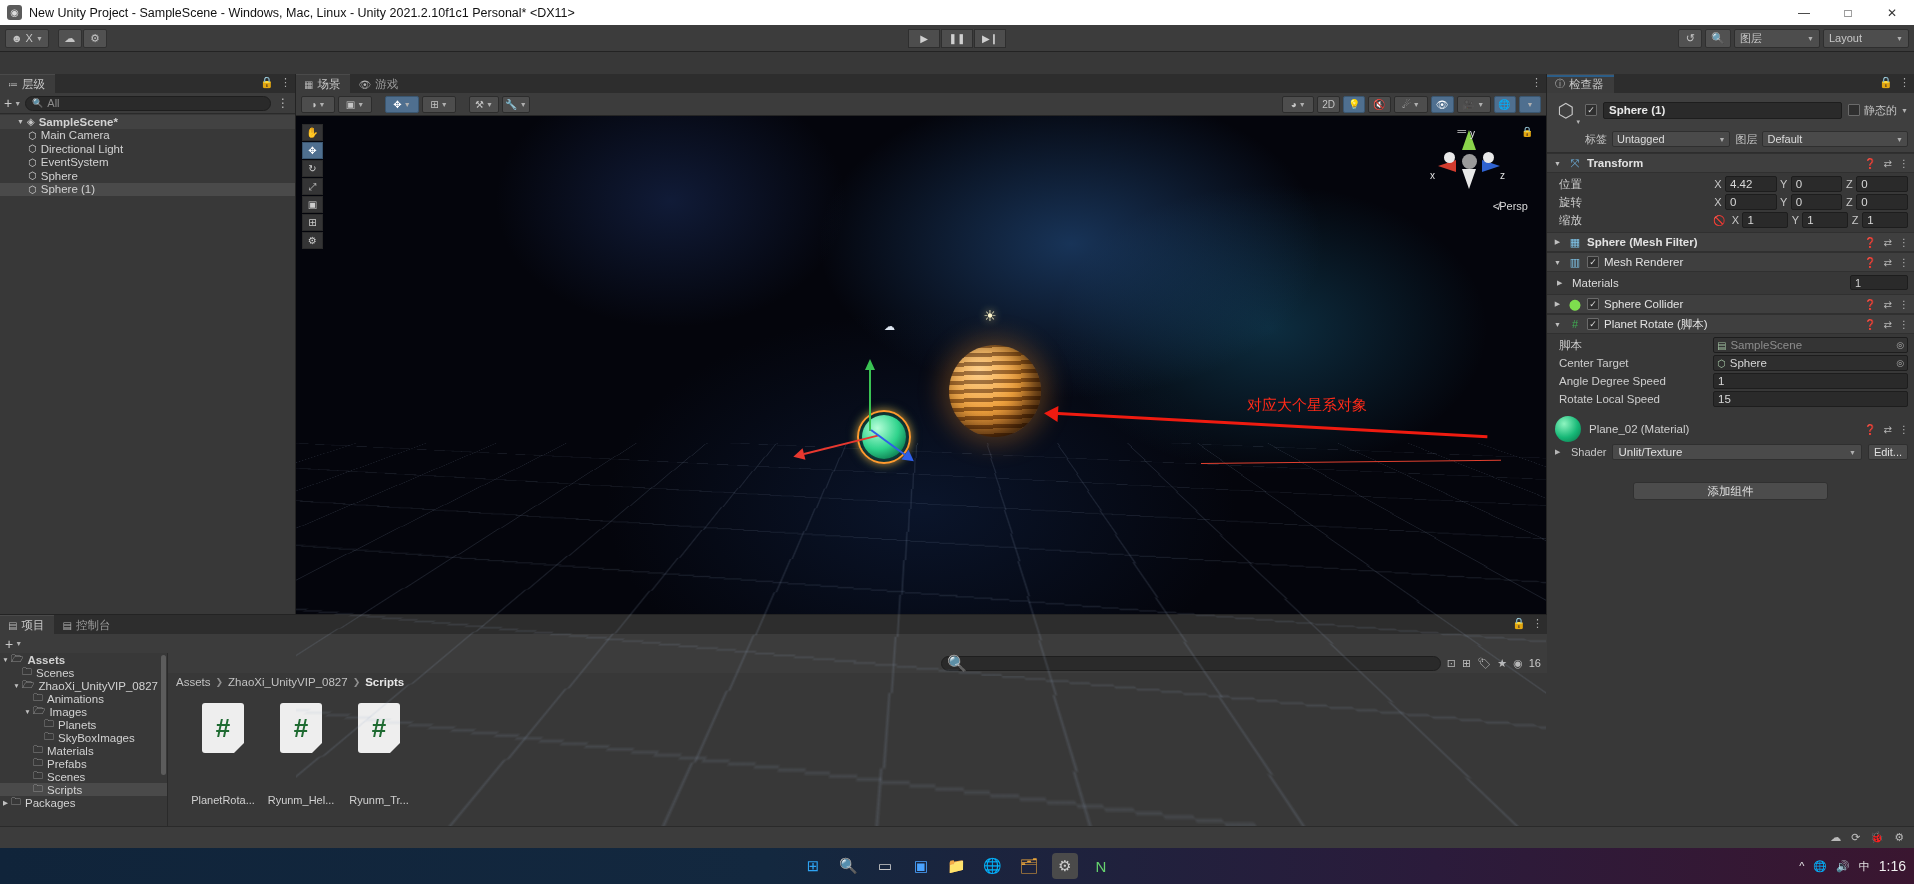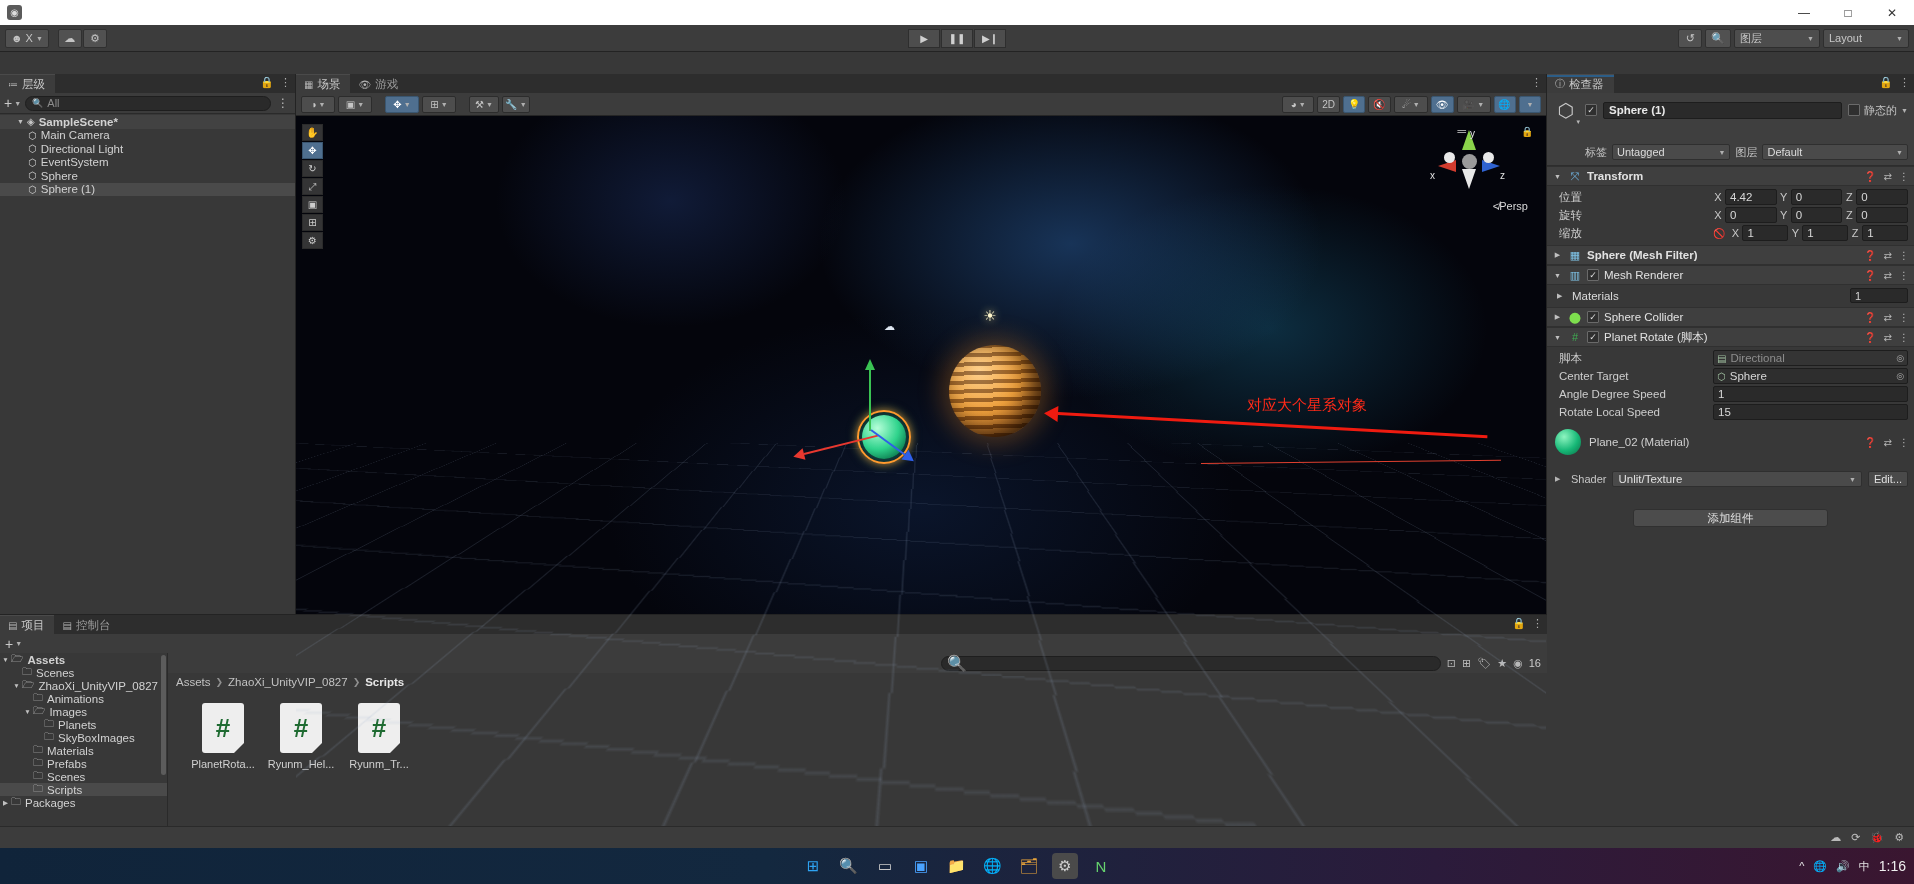--- a/index.html
+++ b/index.html
@@ -167,21 +167,21 @@
   }
   .cb { width: 12px; height: 12px; border: 1px solid #6a6a6a; background: #2f2f2f;
         display: inline-flex; align-items: center; justify-content: center;
         font-size: 9px; color: #ddd; border-radius: 1px; flex: 0 0 auto; }
   .name-field {
     flex: 1; height: 17px; background: #2a2a2a; border: 1px solid #1d1d1d;
     border-radius: 2px; color: #e8e8e8; font-size: 11.5px; font-weight: bold;
     display: flex; align-items: center; padding: 0 5px;
   }
   .static-wrap { display: flex; align-items: center; gap: 4px; color: #c6c6c6; font-size: 11px; }
-  .ih-row2 { display: flex; align-items: center; gap: 5px; margin-top: 21px; }
+  .ih-row2 { display: flex; align-items: center; gap: 5px; margin-top: 8px; }
   .lbl-sm { font-size: 11px; color: #c6c6c6; white-space: nowrap; }
   .dd {
     height: 16px; background: #4a4a4a; border: 1px solid #2f2f2f; border-radius: 2px;
     display: flex; align-items: center; justify-content: space-between;
     padding: 0 4px; font-size: 11px; color: #dcdcdc;
   }
 
   .comp-head {
     height: 20px; background: #3f3f3f; border-top: 1px solid #303030;
     border-bottom: 1px solid #303030; display: flex; align-items: center;
@@ -222,21 +222,21 @@
 
   .obj-field {
     height: 16px; background: #2e2e2e; border: 1px solid #1d1d1d; border-radius: 2px;
     display: flex; align-items: center; padding: 0 3px; gap: 4px; flex: 1;
     font-size: 11.5px; color: #d7d7d7;
   }
   .obj-field.dim { color: #8d8d8d; background: #343434; }
   .obj-dot { margin-left: auto; font-size: 9px; color: #a8a8a8; }
   .obj-ico { font-size: 10px; color: #9fbf9f; }
 
-  .mat-head { display: flex; align-items: center; gap: 8px; padding: 5px 6px 16px 8px; position: relative; }
+  .mat-head { display: flex; align-items: center; gap: 8px; padding: 5px 6px 2px 8px; position: relative; }
   .mat-sphere {
     width: 26px; height: 26px; border-radius: 50%;
     background: radial-gradient(circle at 35% 30%, #8ef5c0, #17b877 55%, #0b6b45);
     flex: 0 0 auto;
   }
   .mat-name { font-size: 11.5px; color: #cfcfcf; }
   .shader-row { display: flex; align-items: center; gap: 6px; padding: 0 6px 6px 8px; }
   .shader-sel {
     flex: 1; height: 16px; background: #4a4a4a; border: 1px solid #2f2f2f;
     border-radius: 2px; display: flex; align-items: center; justify-content: space-between;
@@ -294,21 +294,21 @@
   .asset-ico {
     width: 42px; height: 50px; background: #eeeeee; border-radius: 3px;
     position: relative; display: flex; align-items: center; justify-content: center;
     color: #1f6b32; font-size: 26px; font-weight: bold;
   }
   .asset-ico::after {
     content: ''; position: absolute; right: 0; bottom: 0;
     border-width: 0 0 10px 10px; border-style: solid;
     border-color: transparent transparent #383838 transparent;
   }
-  .asset-lbl { font-size: 11px; color: #d0d0d0; text-align: right; white-space: nowrap; }
+  .asset-lbl { font-size: 11px; color: #d0d0d0; text-align: right; white-space: nowrap; margin-top: 36px; }
 
   .proj-footer {
     height: 20px; background: #3c3c3c; display: flex; align-items: center;
     justify-content: center; position: relative; border-top: 1px solid #2f2f2f;
   }
   .mini-label { font-size: 11.5px; color: #d0d0d0; }
   .zoom-slider {
     position: absolute; right: 14px; display: flex; align-items: center; width: 56px; height: 12px;
   }
   .zs-track { width: 100%; height: 2px; background: #6a6a6a; }
@@ -443,20 +443,21 @@
   .lock-ico { position: absolute; right: 12px; top: 10px; color: #c8c8c8; font-size: 10px; }
   .dash-ico { position: absolute; right: 80px; top: 8px; color: #cfcfcf; font-size: 12px; }
 </style>
 </head>
 <body>
 
 <div class="app">
 
   <div class="titlebar">
     <span class="title-ico">◉</span>
+    <span class="title-text">New Unity Project - SampleScene - Windows, Mac, Linux - Unity 2021.2.10f1c1 Personal* &lt;DX11&gt;</span>
     <div class="win-btns">
       <div class="win-btn">—</div>
       <div class="win-btn">□</div>
       <div class="win-btn close">✕</div>
     </div>
   </div>
 
 
   <div class="toolbar">
     <div class="tb-grp">
@@ -817,21 +818,21 @@
             <span>❓</span>
             <span>⇄</span>
             <span>⋮</span>
           </span>
         </div>
         <div class="comp-body" id="pr-body">
             <div class="prop-row">
               <span class="prop-label">脚本</span>
               <div class="obj-field dim">
                 <span class="obj-ico">▤</span>
-                <span>Directional</span>
+                <span>SampleScene</span>
                 <span class="obj-dot">◎</span>
               </div>
             </div>
             <div class="prop-row">
               <span class="prop-label">Center Target</span>
               <div class="obj-field">
                 <span class="obj-ico">⬡</span>
                 <span>Sphere</span>
                 <span class="obj-dot">◎</span>
               </div>

